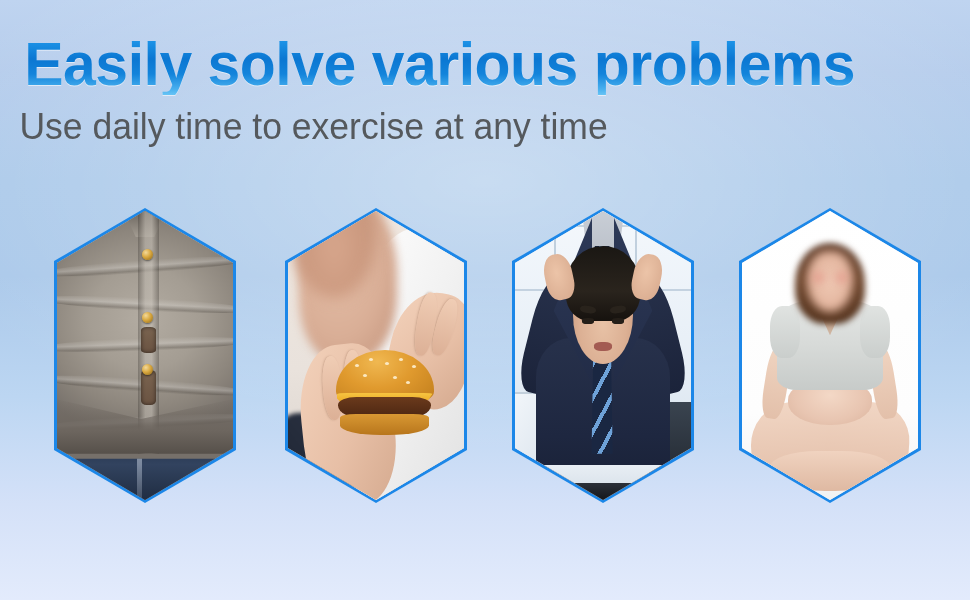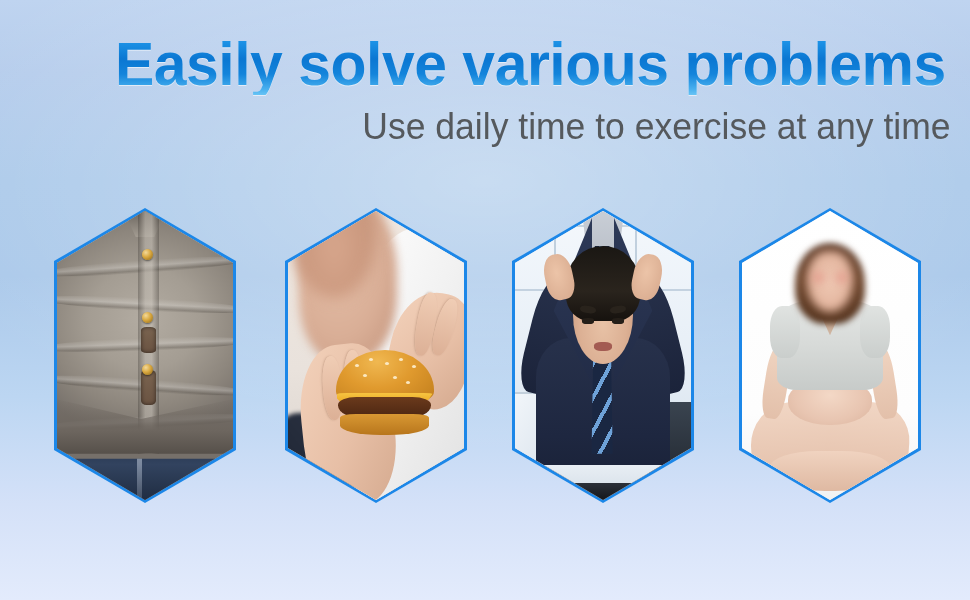--- a/index.html
+++ b/index.html
@@ -33,21 +33,21 @@
         #d4e1f8 84%,
         #e3ebfc 100%);
   }
 
   
   .text-block {
     position: absolute;
     top: 0;
     left: 0;
     width: 970px;
-    text-align: right;
+    text-align: left;
     z-index: 5;
   }
 
   .headline {
     margin: 0;
     padding-top: 33px;
     font-family: "Liberation Sans Narrow", "Liberation Sans", sans-serif;
     font-size: 62px;
     font-weight: bold;
     line-height: 1.0;

